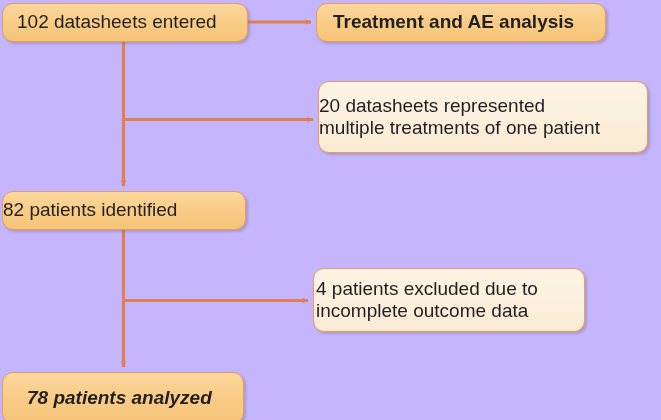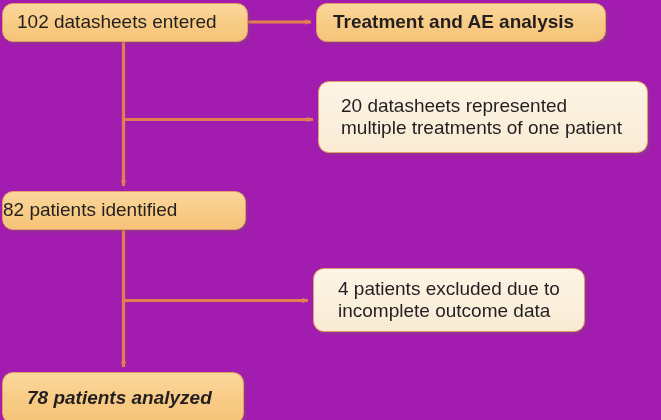--- a/index.html
+++ b/index.html
@@ -10,21 +10,21 @@
   body {
     width: 661px;
     height: 420px;
     font-family: "Liberation Sans", sans-serif;
     overflow: hidden;
   }
   #flow {
     position: relative;
     width: 661px;
     height: 420px;
-    background: #a21caf;
+    background: #c4b5fd;
   }
   #connector-layer {
     position: absolute;
     left: 0;
     top: 0;
     width: 661px;
     height: 420px;
   }
   .node {
     position: absolute;
@@ -56,29 +56,29 @@
   #node-entered {
     left: 2px;  top: 3px;  width: 246px; height: 39px;
     padding-left: 14px; font-size: 19px;
   }
   #node-treatment {
     left: 316px; top: 3px; width: 290px; height: 39px;
     padding-left: 16px; font-size: 19px;
   }
   #node-multiple {
     left: 318px; top: 81px; width: 330px; height: 72px;
-    padding-left: 22px; font-size: 19px;
+    padding-left: 0; font-size: 19px;
   }
   #node-identified {
     left: 2px; top: 191px; width: 244px; height: 39px;
     font-size: 19px;
   }
   #node-excluded {
     left: 313px; top: 268px; width: 272px; height: 64px;
-    padding-left: 24px; font-size: 19px;
+    padding-left: 2px; font-size: 19px;
   }
   #node-analyzed {
     left: 2px; top: 372px; width: 242px; height: 52px;
     padding-left: 24px; font-size: 19px; font-style: italic;
   }
 </style>
 </head>
 <body>
 
 <div id="flow">

